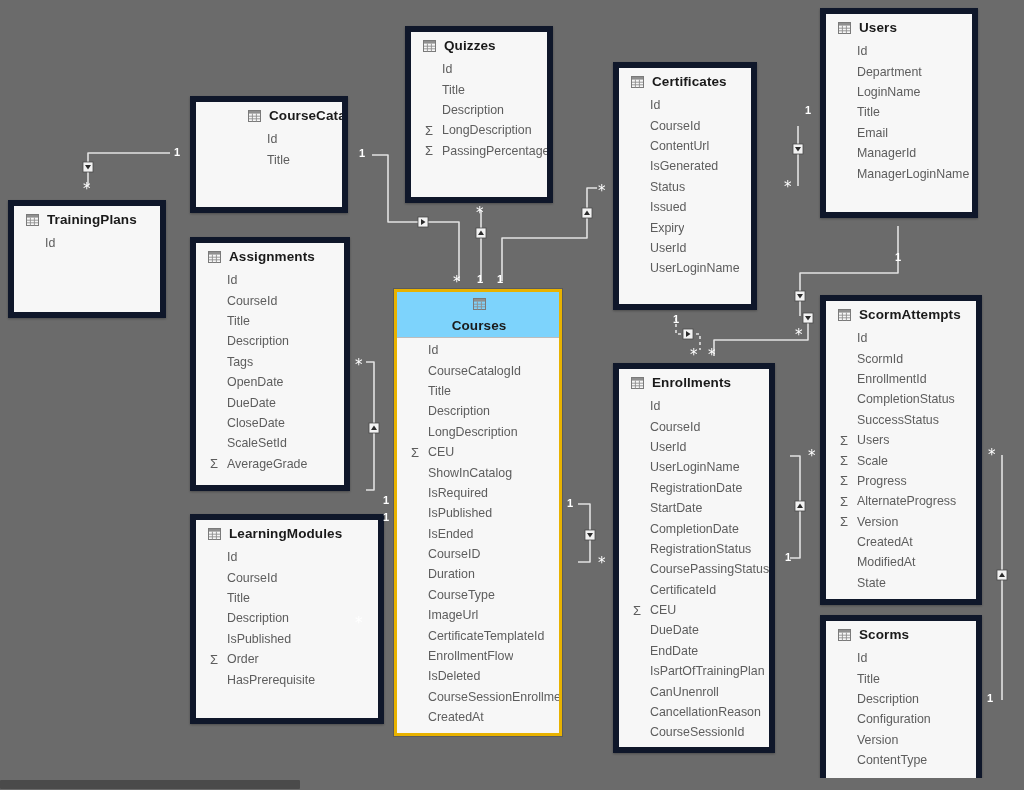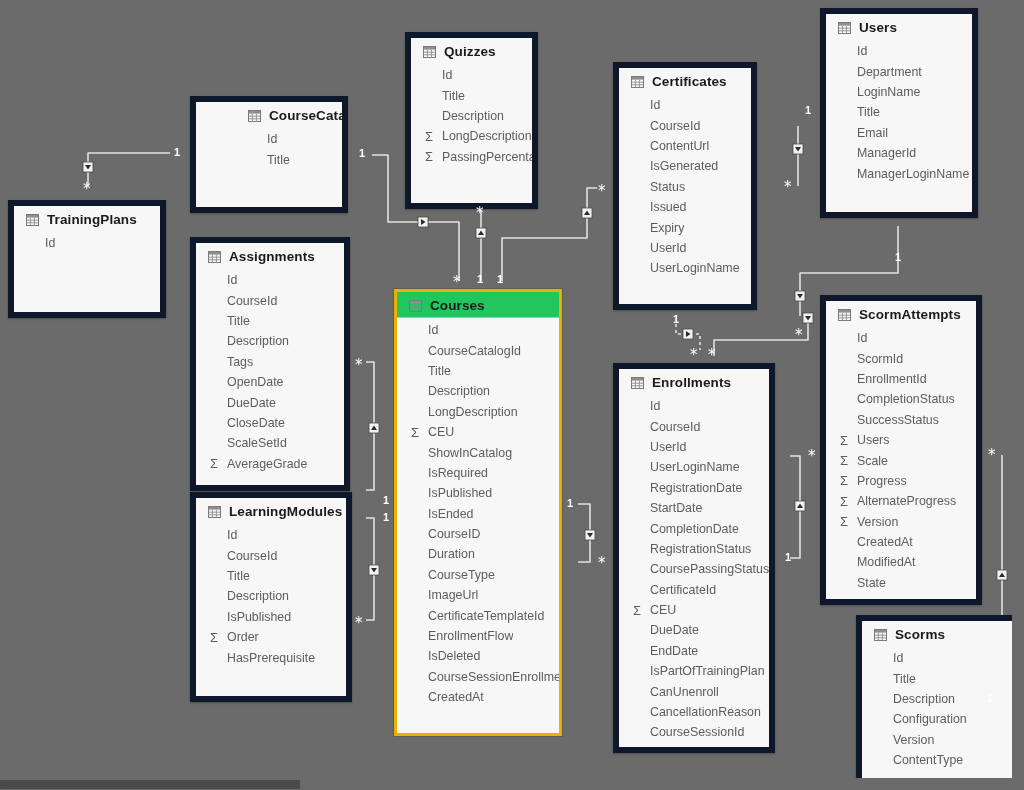--- a/index.html
+++ b/index.html
@@ -35,22 +35,23 @@
     display: flex;
     align-items: center;
     gap: 8px;
     padding: 6px 10px 4px 12px;
     font-size: 13.5px;
     font-weight: bold;
     color: #1a1a1a;
     letter-spacing: .1px;
   }
   .card.highlight .card-header {
-    background: #22c55e;
+    background: #7dd3fc;
     border-bottom: 1px solid #bdbdbd;
+    flex-direction: column;
   }
   .tbl-icon {
     width: 13px; height: 12px;
     flex: 0 0 auto;
     display: block;
   }
   .fields { padding: 2px 0 8px 0; }
   .field {
     display: flex;
     align-items: center;
@@ -218,21 +219,21 @@
           <div class="field">
             <span class="sigma empty">Σ</span>
             <span class="fname">Id</span>
           </div>
           <div class="field">
             <span class="sigma empty">Σ</span>
             <span class="fname">Title</span>
           </div>
         </div>
       </div>
-      <div class="card" style="left: 405px; top: 32px; width: 133px; height: 177px;">
+      <div class="card" style="left: 405px; top: 26px; width: 148px; height: 177px;">
         <div class="card-header">
           <svg class="tbl-icon" viewBox="0 0 13 12">
             <rect x="0.5" y="0.5" width="12" height="11" fill="none" stroke="#7a7a7a"></rect>
             <rect x="1" y="1" width="11" height="2.6" fill="#8f8f8f"></rect>
             <line x1="4.4" y1="3.6" x2="4.4" y2="11.5" stroke="#8f8f8f" stroke-width="0.9"></line>
             <line x1="8.4" y1="3.6" x2="8.4" y2="11.5" stroke="#8f8f8f" stroke-width="0.9"></line>
             <line x1="1" y1="6.2" x2="12" y2="6.2" stroke="#8f8f8f" stroke-width="0.9"></line>
             <line x1="1" y1="8.8" x2="12" y2="8.8" stroke="#8f8f8f" stroke-width="0.9"></line>
           </svg>
           <span>Quizzes</span>
@@ -402,21 +403,21 @@
           <div class="field">
             <span class="sigma empty">Σ</span>
             <span class="fname">ScaleSetId</span>
           </div>
           <div class="field">
             <span class="sigma">Σ</span>
             <span class="fname">AverageGrade</span>
           </div>
         </div>
       </div>
-      <div class="card" style="left: 190px; top: 492px; width: 162px; height: 210px;">
+      <div class="card" style="left: 190px; top: 514px; width: 194px; height: 210px;">
         <div class="card-header">
           <svg class="tbl-icon" viewBox="0 0 13 12">
             <rect x="0.5" y="0.5" width="12" height="11" fill="none" stroke="#7a7a7a"></rect>
             <rect x="1" y="1" width="11" height="2.6" fill="#8f8f8f"></rect>
             <line x1="4.4" y1="3.6" x2="4.4" y2="11.5" stroke="#8f8f8f" stroke-width="0.9"></line>
             <line x1="8.4" y1="3.6" x2="8.4" y2="11.5" stroke="#8f8f8f" stroke-width="0.9"></line>
             <line x1="1" y1="6.2" x2="12" y2="6.2" stroke="#8f8f8f" stroke-width="0.9"></line>
             <line x1="1" y1="8.8" x2="12" y2="8.8" stroke="#8f8f8f" stroke-width="0.9"></line>
           </svg>
           <span>LearningModules</span>
@@ -686,21 +687,21 @@
           <div class="field">
             <span class="sigma empty">Σ</span>
             <span class="fname">ModifiedAt</span>
           </div>
           <div class="field">
             <span class="sigma empty">Σ</span>
             <span class="fname">State</span>
           </div>
         </div>
       </div>
-      <div class="card" style="left: 820px; top: 615px; width: 162px; height: 175px; margin-left: 36px;">
+      <div class="card" style="left: 820px; top: 615px; width: 162px; height: 175px;">
         <div class="card-header">
           <svg class="tbl-icon" viewBox="0 0 13 12">
             <rect x="0.5" y="0.5" width="12" height="11" fill="none" stroke="#7a7a7a"></rect>
             <rect x="1" y="1" width="11" height="2.6" fill="#8f8f8f"></rect>
             <line x1="4.4" y1="3.6" x2="4.4" y2="11.5" stroke="#8f8f8f" stroke-width="0.9"></line>
             <line x1="8.4" y1="3.6" x2="8.4" y2="11.5" stroke="#8f8f8f" stroke-width="0.9"></line>
             <line x1="1" y1="6.2" x2="12" y2="6.2" stroke="#8f8f8f" stroke-width="0.9"></line>
             <line x1="1" y1="8.8" x2="12" y2="8.8" stroke="#8f8f8f" stroke-width="0.9"></line>
           </svg>
           <span>Scorms</span>

